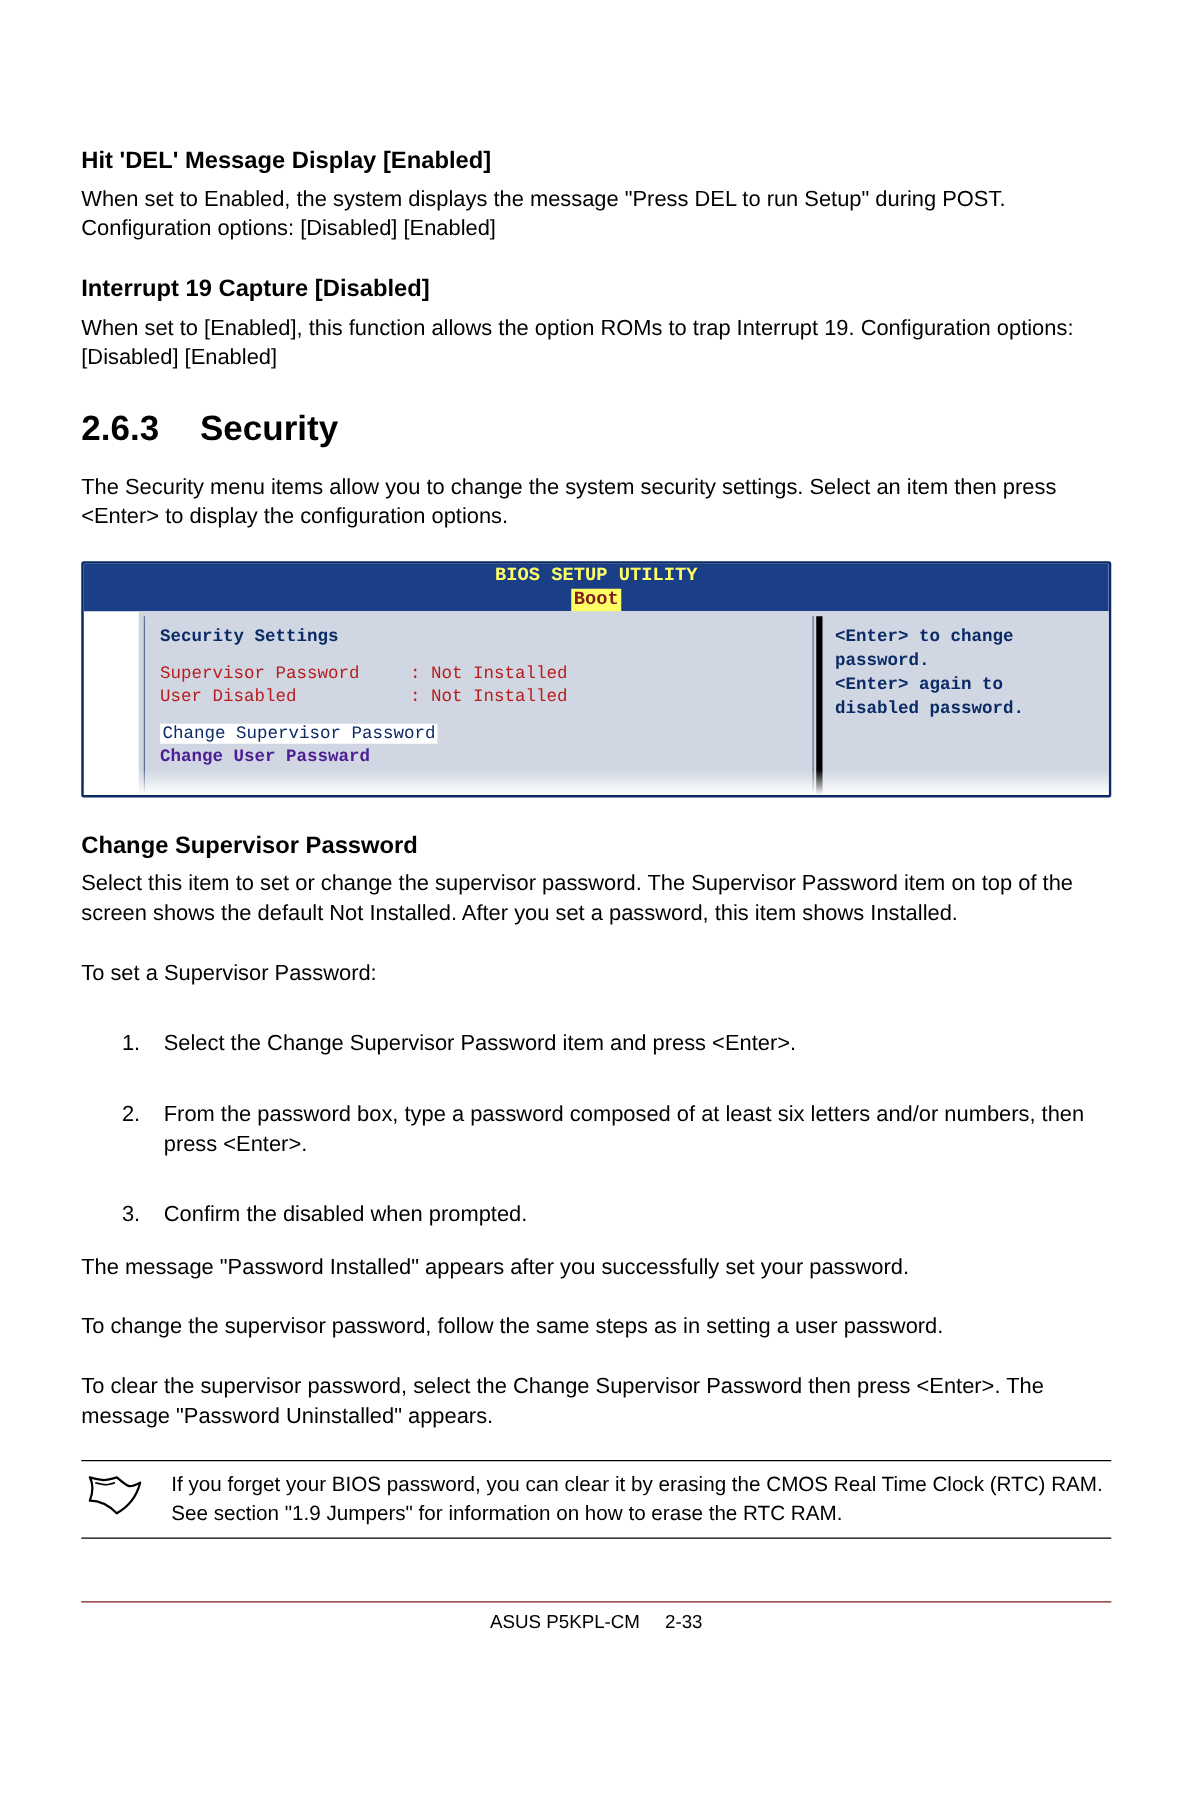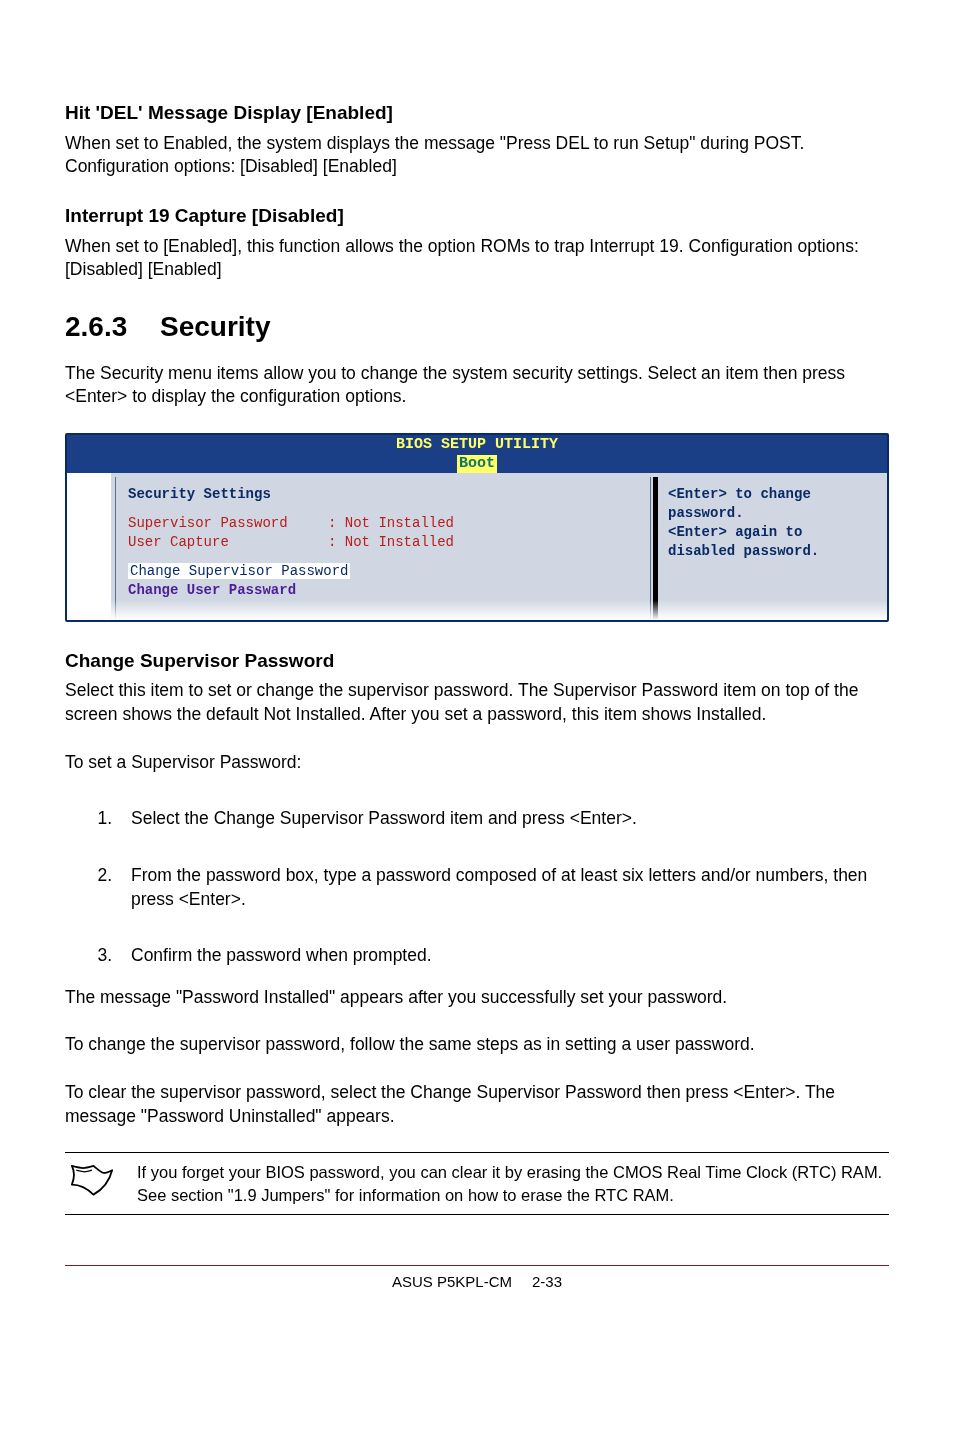--- a/index.html
+++ b/index.html
@@ -9,20 +9,21 @@
     color: #000000;
     width: 954px;
     padding: 100px 65px 30px 65px;
     font-size: 17.5px;
     line-height: 1.35;
   }
   h3.sub {
     font-size: 19px;
     font-weight: bold;
     margin-bottom: 6px;
+    margin-top: 16px;
   }
   p.body {
     margin-bottom: 24px;
   }
   .section-block {
     margin-bottom: 22px;
   }
   h2.sec-num {
     font-size: 28px;
     font-weight: bold;
@@ -45,21 +46,21 @@
     color: #ffff66;
     text-align: center;
     font-weight: bold;
     font-size: 15px;
     line-height: 1.25;
     padding: 1px 0 0 0;
     font-family: Liberation Mono, monospace;
   }
   .bios-header .tab {
     background: #ffff66;
-    color: #0f766e;
+    color: #7f1d1d;
     display: inline-block;
     padding: 0 2px;
   }
   .bios-body {
     display: flex;
     background: #d0d7e2;
     min-height: 145px;
     margin-left: 44px;
   }
   .bios-left {
@@ -162,21 +163,21 @@
     <div><span class="tab">Boot</span></div>
   </div>
   <div class="bios-body">
     <div class="bios-left">
       <div class="title-row">Security Settings</div>
       <div style="height:4px"></div>
       <div class="faded">
         <span style="display:inline-block;width:200px">Supervisor Password</span><span>: Not Installed</span>
       </div>
       <div class="faded">
-        <span style="display:inline-block;width:200px">User Capture</span><span>: Not Installed</span>
+        <span style="display:inline-block;width:200px">User Disabled</span><span>: Not Installed</span>
       </div>
       <div style="height:10px"></div>
       <div><span class="sel">Change Supervisor Password</span></div>
       <div class="bold">Change User Passward</div>
     </div>
     <div class="bios-right">
       <div>&lt;Enter&gt; to change</div>
       <div>password.</div>
       <div>&lt;Enter&gt; again to</div>
       <div>disabled password.</div>
@@ -185,21 +186,21 @@
   <div class="bios-fade"></div>
 </div>
 
 <h3 class="sub">Change Supervisor Password</h3>
 <p class="body">Select this item to set or change the supervisor password. The Supervisor Password item on top of the screen shows the default Not Installed. After you set a password, this item shows Installed.</p>
 <p class="body">To set a Supervisor Password:</p>
 
 <ol class="steps">
   <li>Select the Change Supervisor Password item and press &lt;Enter&gt;.</li>
   <li>From the password box, type a password composed of at least six letters and/or numbers, then press &lt;Enter&gt;.</li>
-  <li>Confirm the password when prompted.</li>
+  <li>Confirm the disabled when prompted.</li>
 </ol>
 
 <p class="body">The message "Password Installed" appears after you successfully set your password.</p>
 <p class="body">To change the supervisor password, follow the same steps as in setting a user password.</p>
 <p class="body">To clear the supervisor password, select the Change Supervisor Password then press &lt;Enter&gt;. The message "Password Uninstalled" appears.</p>
 
 <div class="note-wrap">
   <div class="note-icon">
     <svg viewBox="0 0 64 48">
       <path d="M4 4 C 20 8, 20 8, 34 4 C 48 16, 48 16, 60 10 C 56 26, 48 36, 34 44 C 24 34, 14 30, 4 30 C 8 20, 8 12, 4 4 Z" fill="none" stroke="#000" stroke-width="2.5" stroke-linejoin="round"></path>

